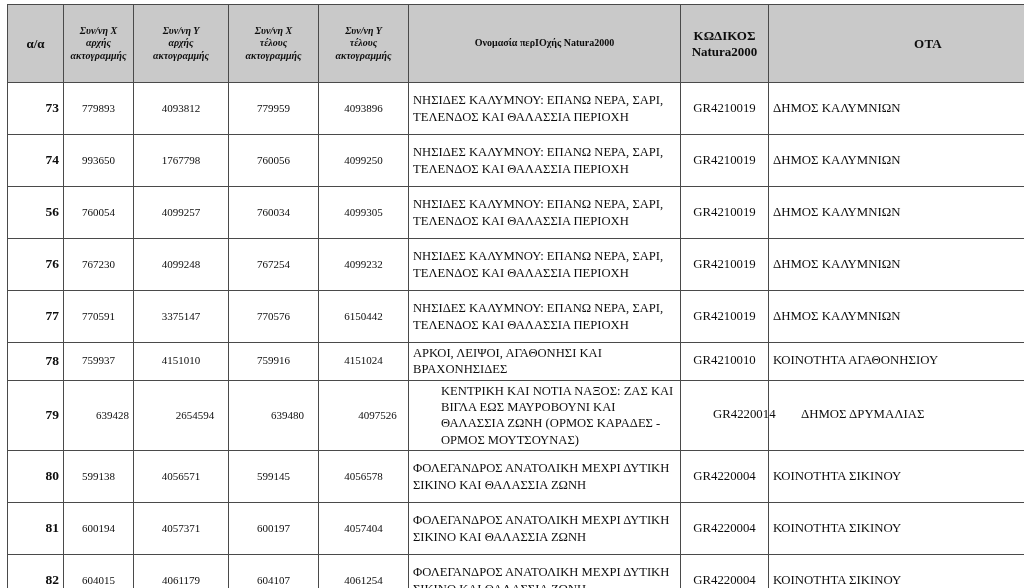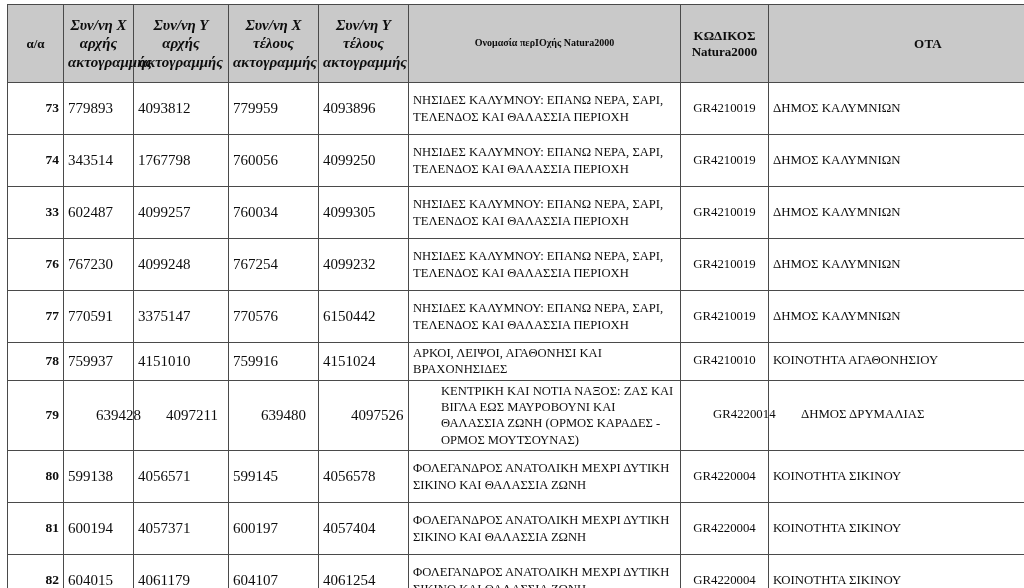--- a/index.html
+++ b/index.html
@@ -53,39 +53,40 @@
   thead th {
     background: #c9c9c9;
     font-weight: bold;
     text-align: center;
     font-size: 12.5px;
     line-height: 1.22;
     height: 78px;
     border-color: #3d3d3d;
   }
   thead th.hdr-aa     { font-size: 13px; }
-  thead th.hdr-coord  { font-style: italic; font-size: 15px; }
+  thead th.hdr-coord  { font-style: italic; font-size: 10px; }
   thead th.hdr-name   { font-style: normal; font-size: 10px; }
   thead th.hdr-code   { font-style: normal; font-size: 13px; }
   thead th.hdr-ota    { font-style: normal; font-size: 13px; letter-spacing: .3px; }
 
   thead th .ln { display: block; white-space: nowrap; }
 
   
   tbody td {
     font-size: 13px;
     line-height: 1.25;
   }
   td.cell-aa {
     text-align: right;
     font-weight: bold;
     font-size: 13.5px;
   }
   td.cell-num {
-    font-size: 15px;
+    text-align: center;
+    font-size: 11px;
   }
   td.cell-name {
     text-align: left;
     font-size: 12.6px;
     line-height: 1.30;
     padding-left: 6px;
     padding-right: 3px;
   }
   td.cell-code {
     text-align: center;
@@ -171,36 +172,36 @@
           <span class="ln">ΝΗΣΙΔΕΣ ΚΑΛΥΜΝΟΥ: ΕΠΑΝΩ ΝΕΡΑ,</span>
           <span class="ln">ΣΑΡΙ, ΤΕΛΕΝΔΟΣ ΚΑΙ ΘΑΛΑΣΣΙΑ</span>
           <span class="ln">ΠΕΡΙΟΧΗ</span>
         </td>
         <td class="cell-code">GR4210019</td>
         <td class="cell-ota">ΔΗΜΟΣ ΚΑΛΥΜΝΙΩΝ</td>
       </tr>
 
       <tr class="r-tall">
         <td class="cell-aa">74</td>
-        <td class="cell-num">343514</td>
+        <td class="cell-num">993650</td>
         <td class="cell-num">1767798</td>
         <td class="cell-num">760056</td>
         <td class="cell-num">4099250</td>
         <td class="cell-name">
           <span class="ln">ΝΗΣΙΔΕΣ ΚΑΛΥΜΝΟΥ: ΕΠΑΝΩ ΝΕΡΑ,</span>
           <span class="ln">ΣΑΡΙ, ΤΕΛΕΝΔΟΣ ΚΑΙ ΘΑΛΑΣΣΙΑ</span>
           <span class="ln">ΠΕΡΙΟΧΗ</span>
         </td>
         <td class="cell-code">GR4210019</td>
         <td class="cell-ota">ΔΗΜΟΣ ΚΑΛΥΜΝΙΩΝ</td>
       </tr>
 
       <tr class="r-tall">
-        <td class="cell-aa">33</td>
-        <td class="cell-num">602487</td>
+        <td class="cell-aa">56</td>
+        <td class="cell-num">760054</td>
         <td class="cell-num">4099257</td>
         <td class="cell-num">760034</td>
         <td class="cell-num">4099305</td>
         <td class="cell-name">
           <span class="ln">ΝΗΣΙΔΕΣ ΚΑΛΥΜΝΟΥ: ΕΠΑΝΩ ΝΕΡΑ,</span>
           <span class="ln">ΣΑΡΙ, ΤΕΛΕΝΔΟΣ ΚΑΙ ΘΑΛΑΣΣΙΑ</span>
           <span class="ln">ΠΕΡΙΟΧΗ</span>
         </td>
         <td class="cell-code">GR4210019</td>
         <td class="cell-ota">ΔΗΜΟΣ ΚΑΛΥΜΝΙΩΝ</td>
@@ -246,21 +247,21 @@
           <span class="ln">ΑΡΚΟΙ, ΛΕΙΨΟΙ, ΑΓΑΘΟΝΗΣΙ ΚΑΙ</span>
           <span class="ln">ΒΡΑΧΟΝΗΣΙΔΕΣ</span>
         </td>
         <td class="cell-code">GR4210010</td>
         <td class="cell-ota">ΚΟΙΝΟΤΗΤΑ ΑΓΑΘΟΝΗΣΙΟΥ</td>
       </tr>
 
       <tr class="r-xtall">
         <td class="cell-aa">79</td>
         <td class="cell-num">639428</td>
-        <td class="cell-num">4097211</td>
+        <td class="cell-num">2654594</td>
         <td class="cell-num">639480</td>
         <td class="cell-num">4097526</td>
         <td class="cell-name">
           <span class="ln">ΚΕΝΤΡΙΚΗ ΚΑΙ ΝΟΤΙΑ ΝΑΞΟΣ: ΖΑΣ ΚΑΙ</span>
           <span class="ln">ΒΙΓΛΑ ΕΩΣ ΜΑΥΡΟΒΟΥΝΙ ΚΑΙ</span>
           <span class="ln">ΘΑΛΑΣΣΙΑ ΖΩΝΗ (ΟΡΜΟΣ ΚΑΡΑΔΕΣ -</span>
           <span class="ln">ΟΡΜΟΣ ΜΟΥΤΣΟΥΝΑΣ)</span>
         </td>
         <td class="cell-code">GR4220014</td>
         <td class="cell-ota">ΔΗΜΟΣ ΔΡΥΜΑΛΙΑΣ</td>

